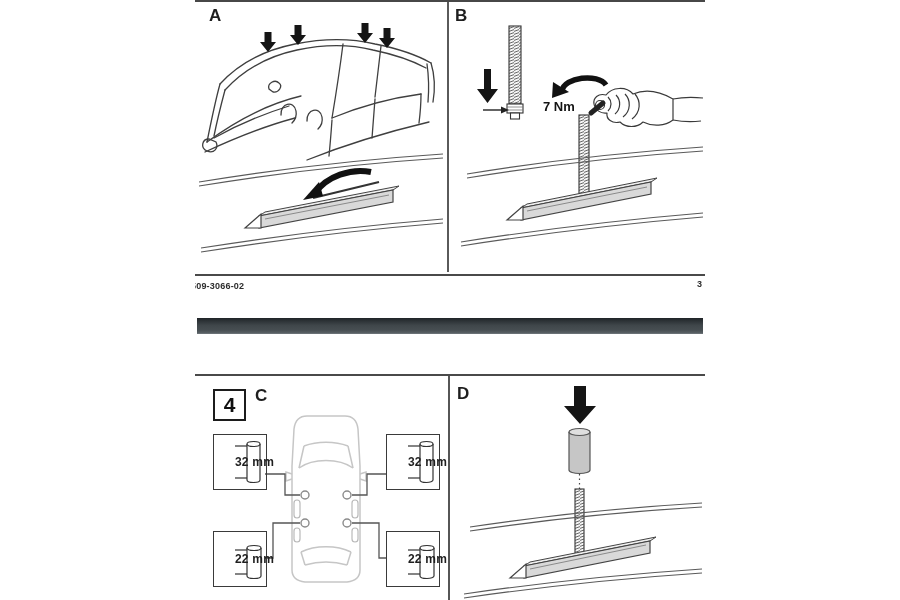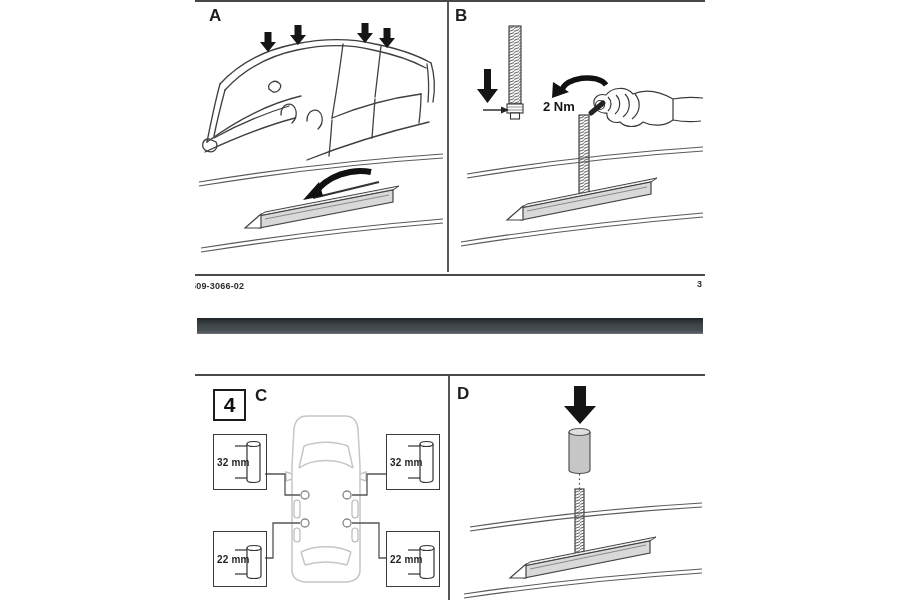--- a/index.html
+++ b/index.html
@@ -35,22 +35,22 @@
     position:absolute;left:18px;top:13px;width:29px;height:28px;border:2.5px solid #1c1c1c;
     display:flex;align-items:center;justify-content:center;
     font-size:21px;font-weight:bold;color:#101010;background:#fff;
   }
   .mm-box{position:absolute;width:52px;height:54px;border:1.5px solid #3a3a3a;background:transparent;}
   .mm-tl{left:18px;top:58px;}
   .mm-tr{left:191px;top:58px;}
   .mm-bl{left:18px;top:155px;}
   .mm-br{left:191px;top:155px;}
   .mm-label{
-    position:absolute;left:3px;top:50%;transform:translateY(-50%);
-    font-size:10px;font-weight:bold;color:#1f1f1f;white-space:nowrap;letter-spacing:.2px;
+    position:absolute;left:21px;top:50%;transform:translateY(-50%);
+    font-size:12px;font-weight:bold;color:#1f1f1f;white-space:nowrap;letter-spacing:.2px;
   }
 </style>
 </head>
 <body>
 
 <section class="page page-top">
 
   <div class="panel panel-a">
     <div class="panel-letter la">A</div>
     <svg width="252" height="270" viewBox="0 0 252 270">
@@ -97,21 +97,21 @@
         <g>
           <path d="M120,191 C132,174 156,166 176,170" stroke="#111" stroke-width="6" fill="none"></path>
           <polygon points="108,198 124,180 128,194" fill="#111"></polygon>
         </g>
       </g>
     </svg>
   </div>
 
   <div class="panel panel-b">
     <div class="panel-letter lb">B</div>
-    <div class="torque-label">2 Nm</div>
+    <div class="torque-label">7 Nm</div>
     <svg width="256" height="270" viewBox="0 0 256 270">
       <defs>
         <pattern id="thB" width="5" height="3" patternUnits="userSpaceOnUse">
           <rect width="5" height="3" fill="#f5f5f5"></rect>
           <line x1="0" y1="2.4" x2="5" y2="0.6" stroke="#555" stroke-width="0.9"></line>
         </pattern>
       </defs>
       <g>
         <rect x="60" y="24" width="12" height="78" fill="url(#thB)" stroke="#333" stroke-width="1.1"></rect>
         <rect x="58" y="102" width="16" height="9" fill="#fff" stroke="#333" stroke-width="1.1"></rect>

